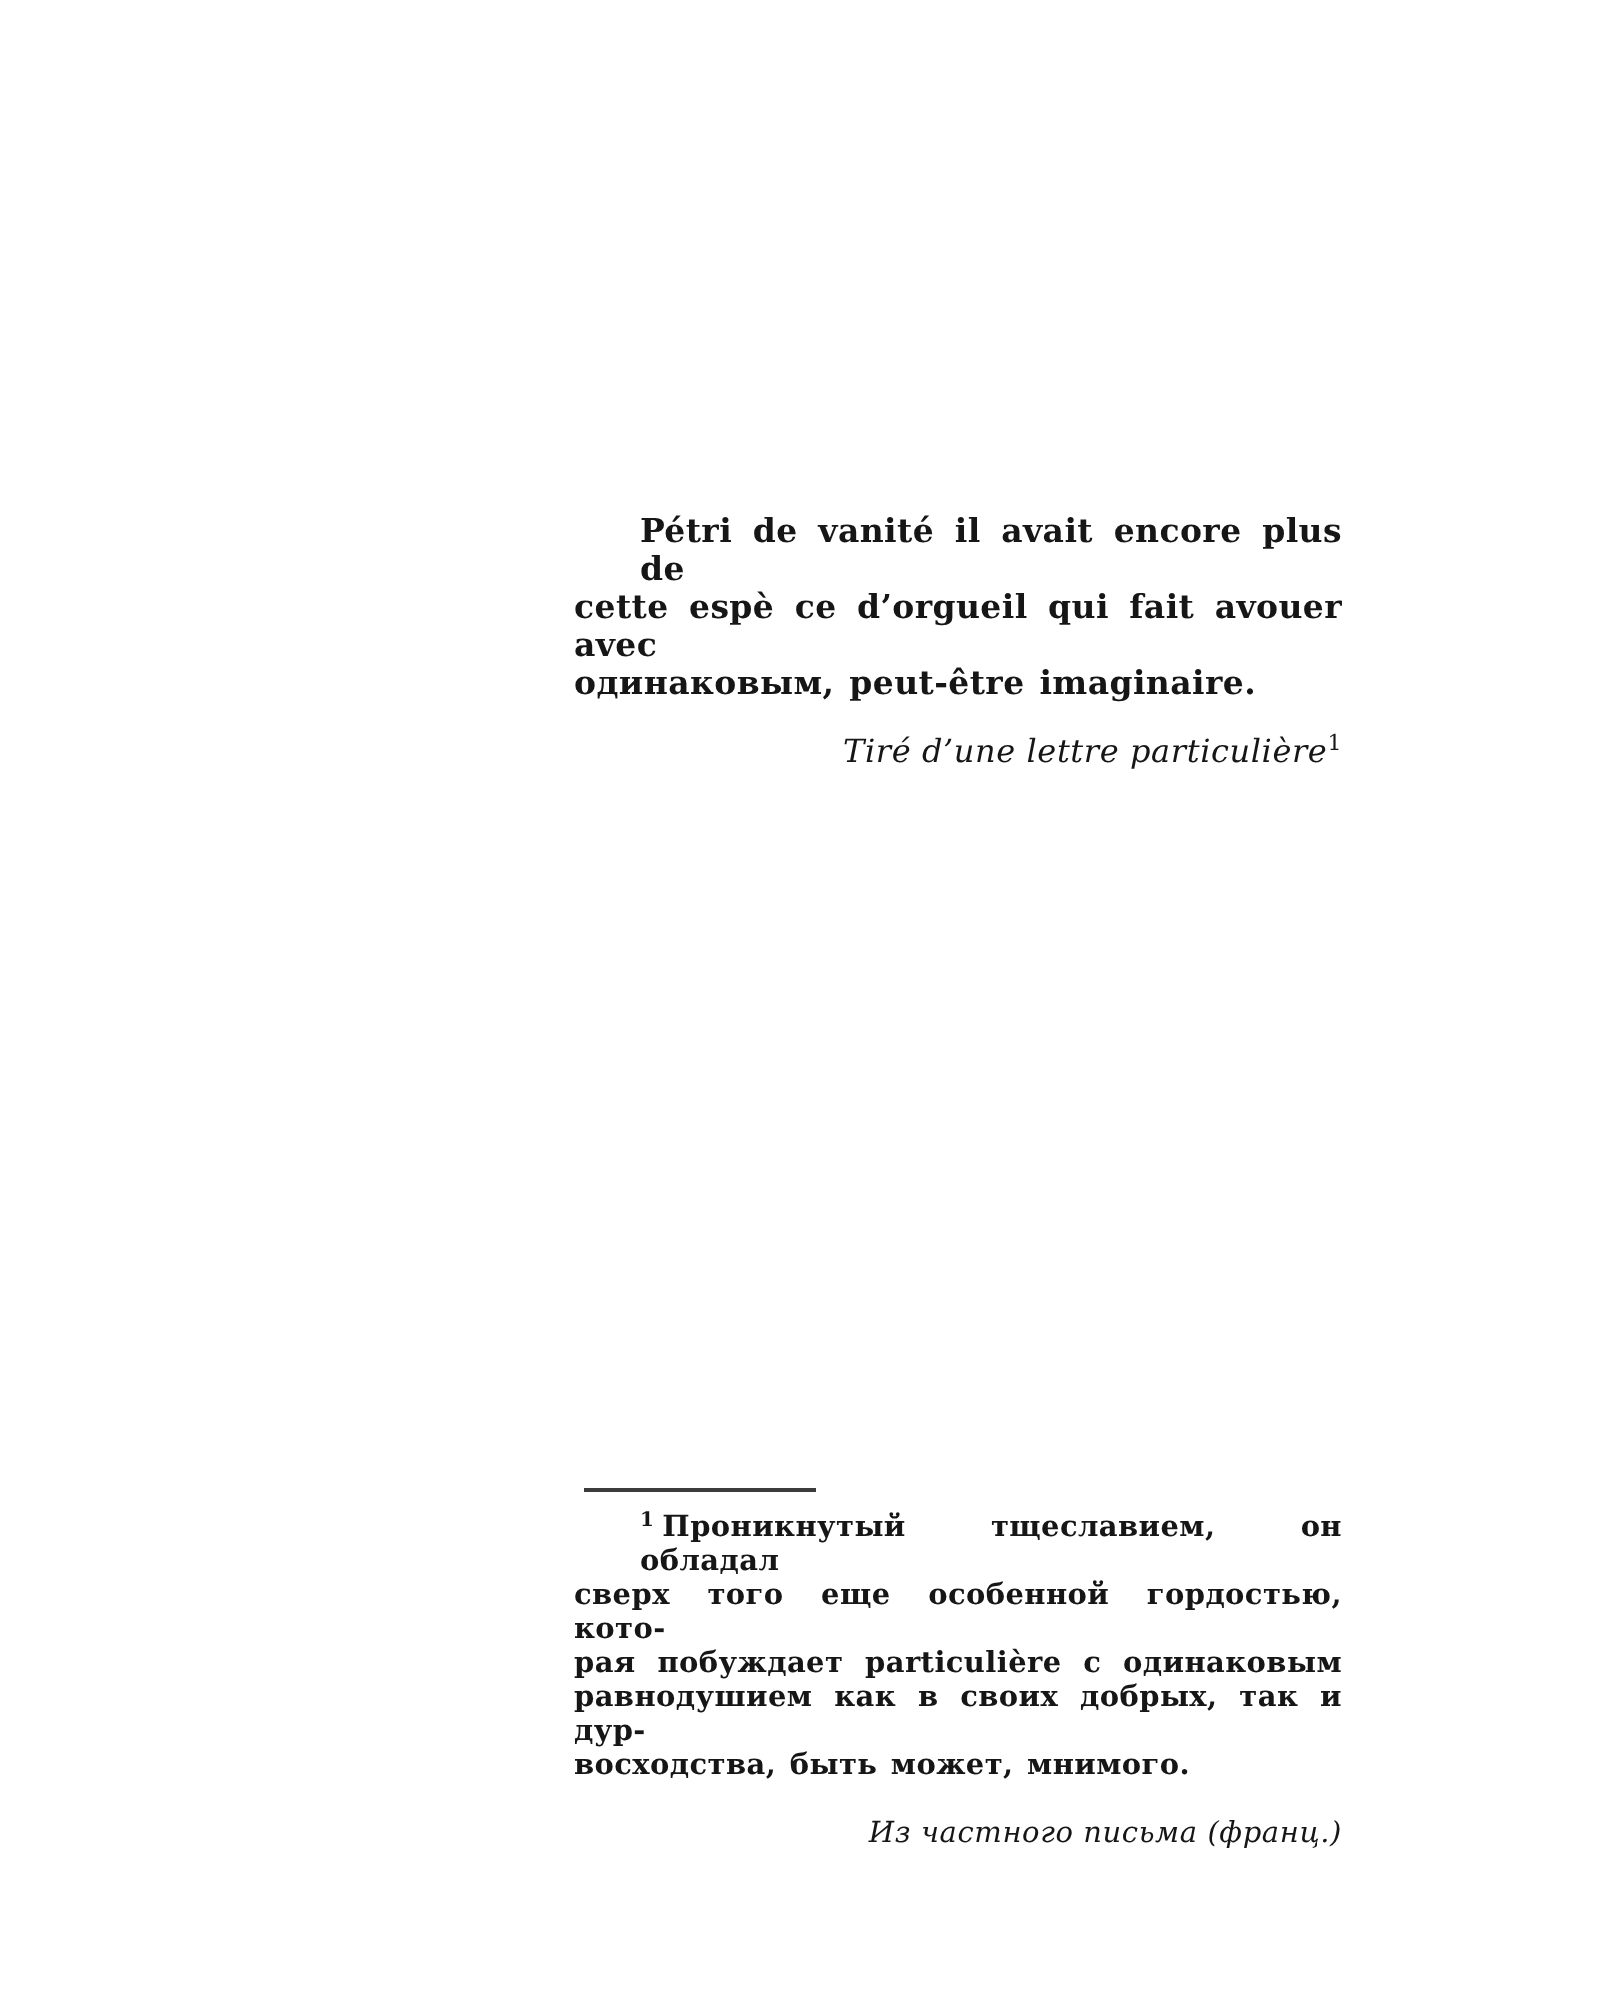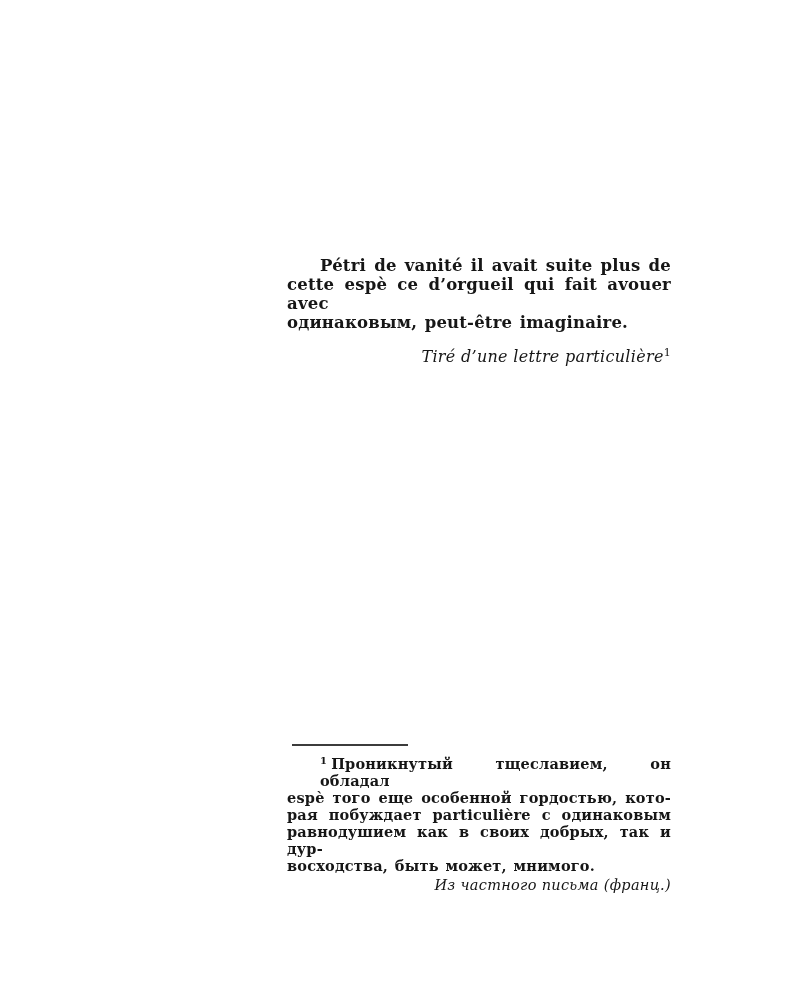--- a/index.html
+++ b/index.html
@@ -77,48 +77,48 @@
     letter-spacing: 0.2px;
     word-spacing: 1.5px;
   }
   sup.fn-marker {
     font-size: 10px;
     line-height: 0;
     vertical-align: 5px;
     margin-right: 4px;
   }
   .fn-attribution {
-    margin-top: 3px;
+    margin-top: 18px;
     text-align: right;
     font-style: italic;
     font-weight: normal;
     font-size: 14.5px;
     line-height: 17px;
     letter-spacing: 0.3px;
   }
 </style>
 </head>
 <body>
 
 <div class="page">
 
   <section class="text-column epigraph">
-    <div class="fr-line jline first-indent">Pétri de vanité il avait suite plus de</div>
+    <div class="fr-line jline first-indent">Pétri de vanité il avait encore plus de</div>
     <div class="fr-line jline">cette espè ce d’orgueil qui fait avouer avec</div>
     <div class="fr-line">одинаковым, peut-être imaginaire.</div>
     <div class="fr-attribution">
       <span>Tiré d’une lettre particulière</span><sup class="note-ref">1</sup>
     </div>
   </section>
 
   <section class="text-column footnote">
     <div class="footnote-rule"></div>
     <div class="fn-line jline first-indent">
       <sup class="fn-marker">1</sup><span>Проникнутый тщеславием, он обладал</span>
     </div>
-    <div class="fn-line jline">espè того еще особенной гордостью, кото-</div>
+    <div class="fn-line jline">сверх того еще особенной гордостью, кото-</div>
     <div class="fn-line jline">рая побуждает particulière с одинаковым</div>
     <div class="fn-line jline">равнодушием как в своих добрых, так и дур-</div>
     <div class="fn-line">восходства, быть может, мнимого.</div>
     <div class="fn-attribution">Из частного письма (франц.)</div>
   </section>
 
 </div>
 
 </body></html>

